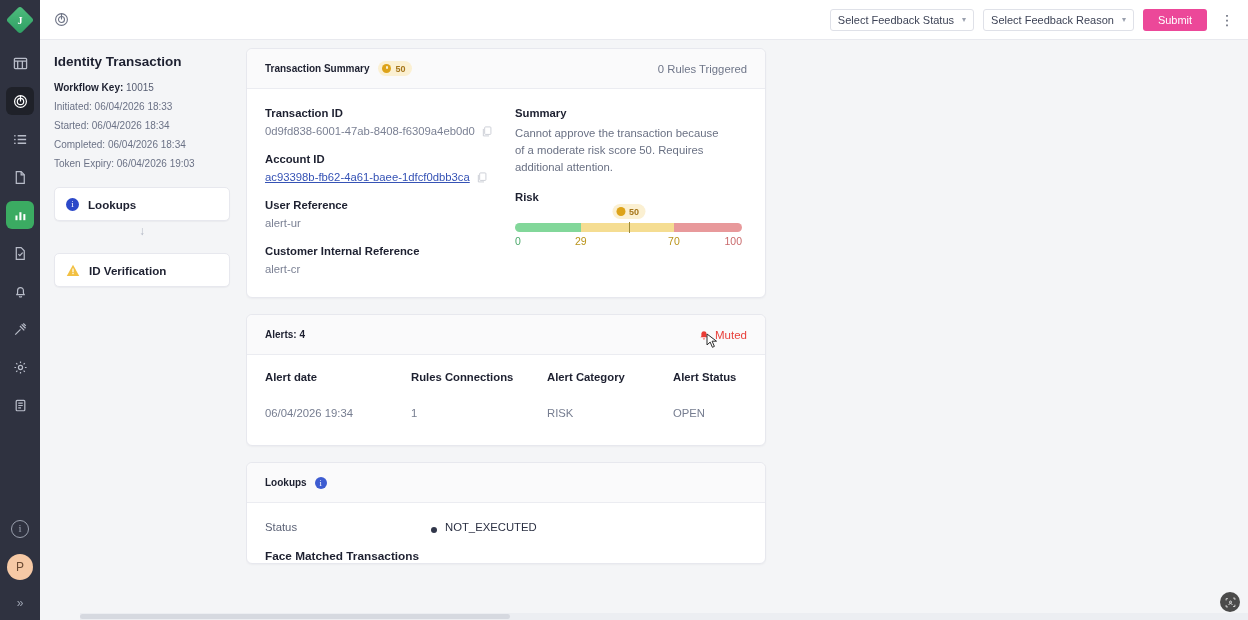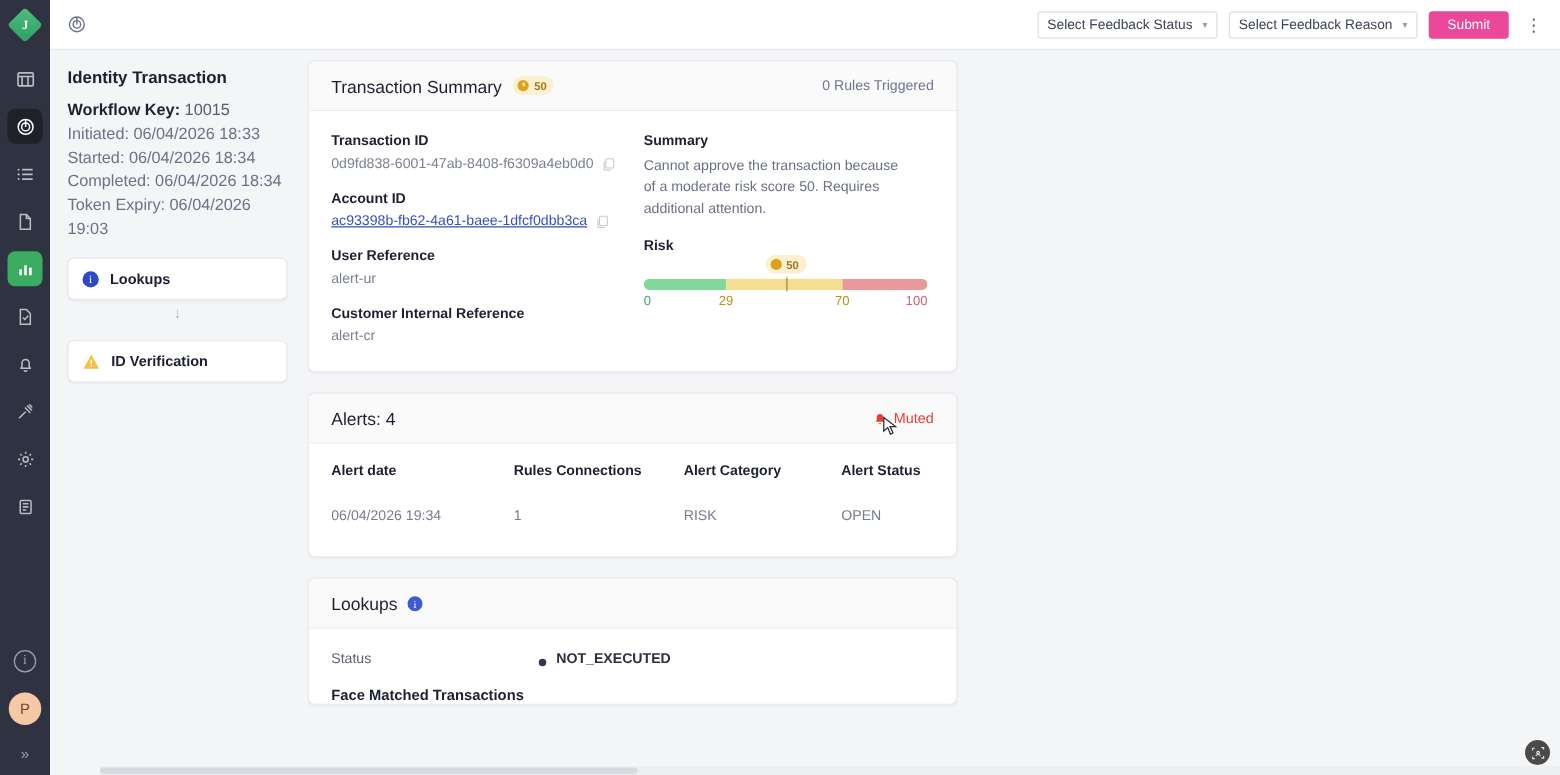--- a/index.html
+++ b/index.html
@@ -90,21 +90,21 @@
 
   
   .content { flex: 1; display: flex; min-height: 0; position: relative; }
 
   
   .infocol {
     width: 206px; flex: 0 0 206px;
     padding: 14px 16px 0 14px;
   }
   .tx-title { font-size: 13.5px; font-weight: bold; color: #1d2030; margin-bottom: 9px; }
-  .meta { font-size: 13px; color: #565d72; line-height: 19px; }
+  .meta { font-size: 10px; color: #565d72; line-height: 19px; }
   .meta b { color: #1d2030; }
   .meta .dim { color: #6b7286; }
   .stepbox {
     margin-top: 14px; background: #ffffff;
     border: 1px solid #e7e8ee; border-radius: 5px;
     height: 34px; display: flex; align-items: center;
     padding: 0 11px; gap: 9px; cursor: pointer;
     box-shadow: 0 1px 1px rgba(30,35,60,.04);
   }
   .stepbox .lbl { font-size: 11.6px; color: #1d2030; font-weight: bold; }
@@ -130,21 +130,21 @@
     border-radius: 6px; margin-bottom: 16px;
     box-shadow: 0 1px 2px rgba(30,35,60,.04);
     width: 520px;
   }
   .card-head {
     height: 40px; background: #fafafb;
     border-bottom: 1px solid #ebecf1;
     border-radius: 6px 6px 0 0;
     display: flex; align-items: center; padding: 0 18px;
   }
-  .card-title { font-size: 14px; font-weight: normal; color: #1d2030; }
+  .card-title { font-size: 10px; font-weight: bold; color: #1d2030; }
   .score-pill {
     margin-left: 9px; background: #fbf0d2; border-radius: 9px;
     height: 15px; display: inline-flex; align-items: center;
     padding: 0 6px 0 4px; gap: 4px;
   }
   .score-pill .ic {
     width: 9px; height: 9px; border-radius: 50%; background: #dda319;
     position: relative;
   }
   .score-pill .ic::after {
@@ -195,21 +195,21 @@
   .tbl th {
     text-align: left; font-size: 11.3px; color: #1d2030;
     font-weight: bold; padding: 16px 0 0 0;
   }
   .tbl td { font-size: 11.3px; color: #767d90; padding: 24px 0 26px 0; }
   .cw1 { width: 146px; } .cw2 { width: 136px; } .cw3 { width: 126px; }
 
   
   .lk-row { display: flex; align-items: center; padding: 18px 18px 4px 18px; }
   .lk-key { font-size: 11.3px; color: #5b6276; width: 166px; }
-  .lk-val { font-size: 11.3px; color: #2b3043; display: flex; align-items: flex-end; gap: 8px; font-weight: bold; }
+  .lk-val { font-size: 11.3px; color: #2b3043; display: flex; align-items: flex-end; gap: 8px; }
   .lk-dot { width: 6px; height: 6px; border-radius: 50%; background: #31364a; }
   .lk-sub { font-size: 11.8px; font-weight: bold; color: #1d2030; padding: 12px 18px 0 18px; }
   .info-ic {
     width: 12px; height: 12px; border-radius: 50%; background: #3d5cd1;
     color: #fff; font-size: 8.5px; display: inline-flex;
     align-items: center; justify-content: center; margin-left: 8px;
     font-family: "Liberation Serif", serif;
   }
 
   

